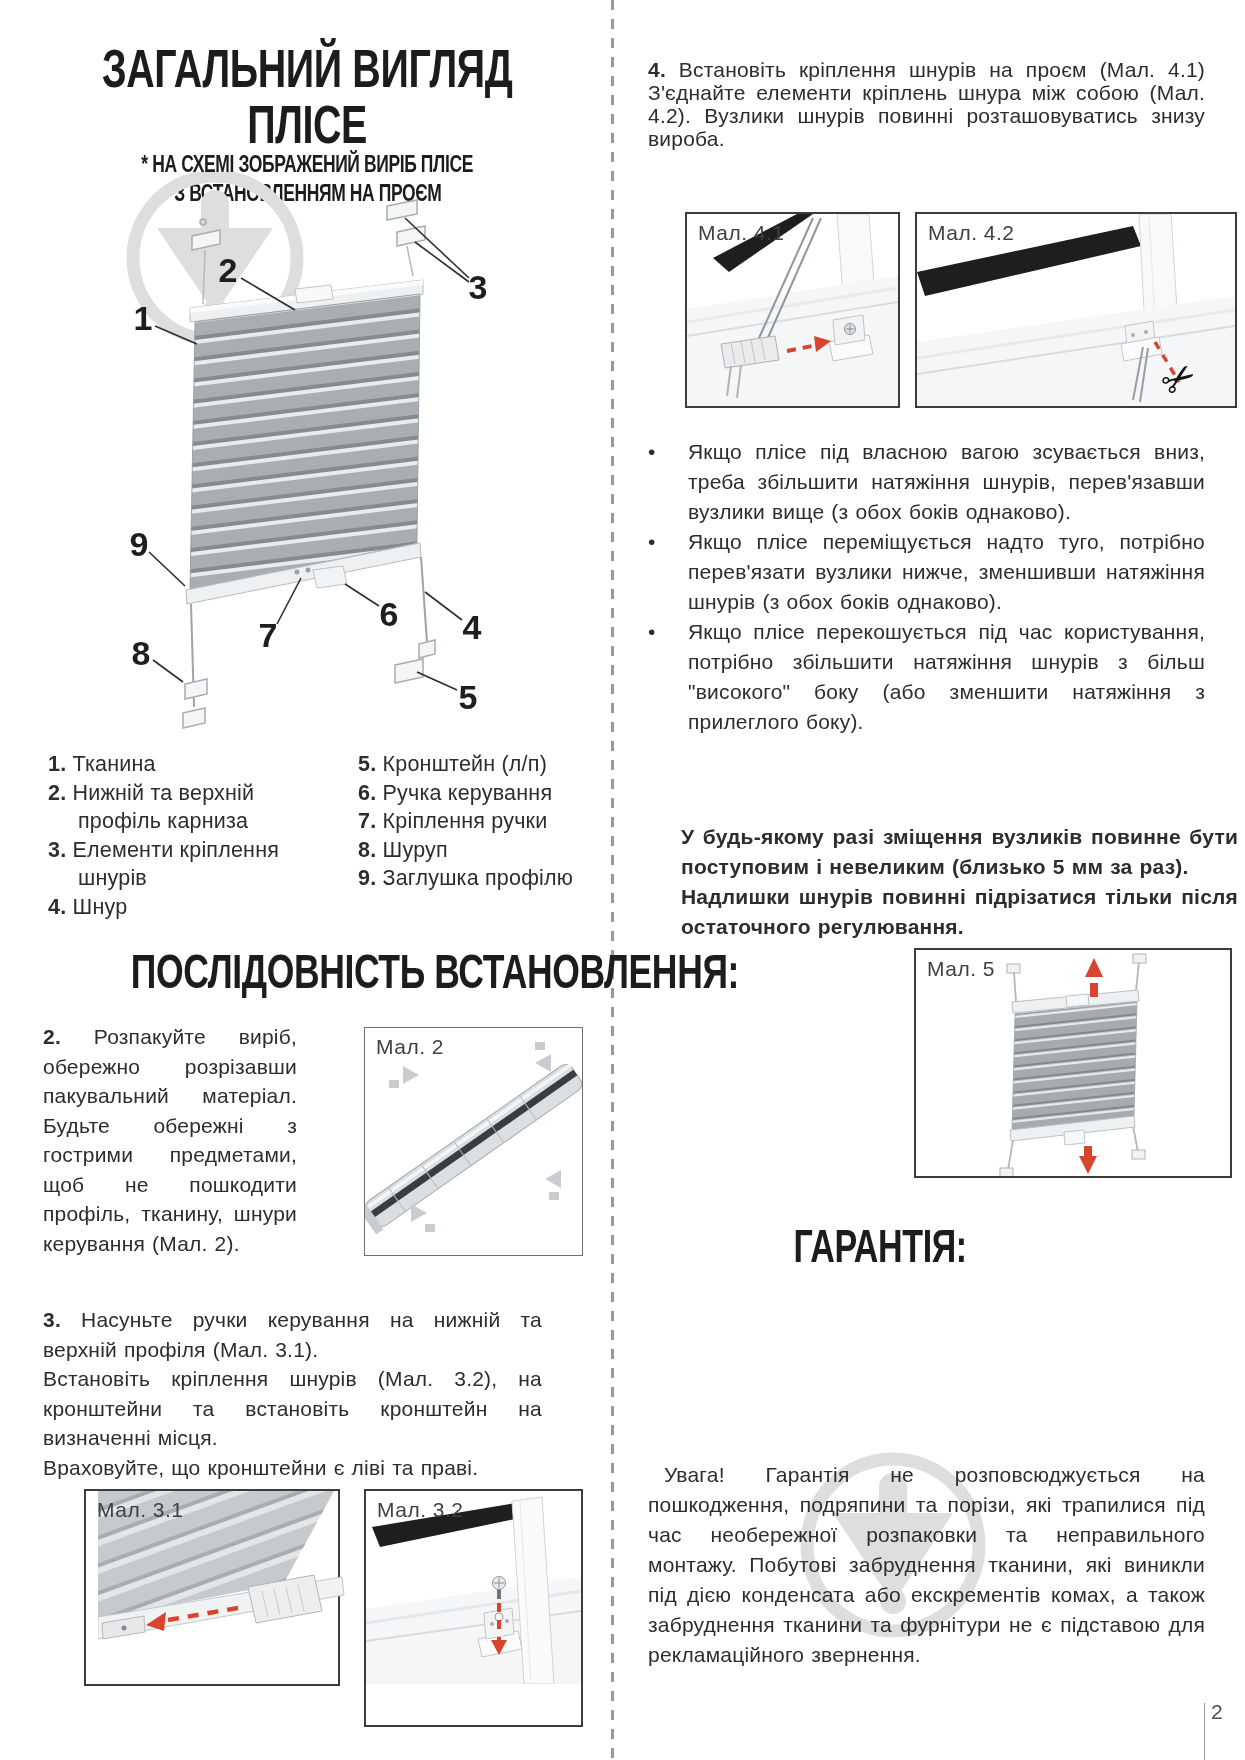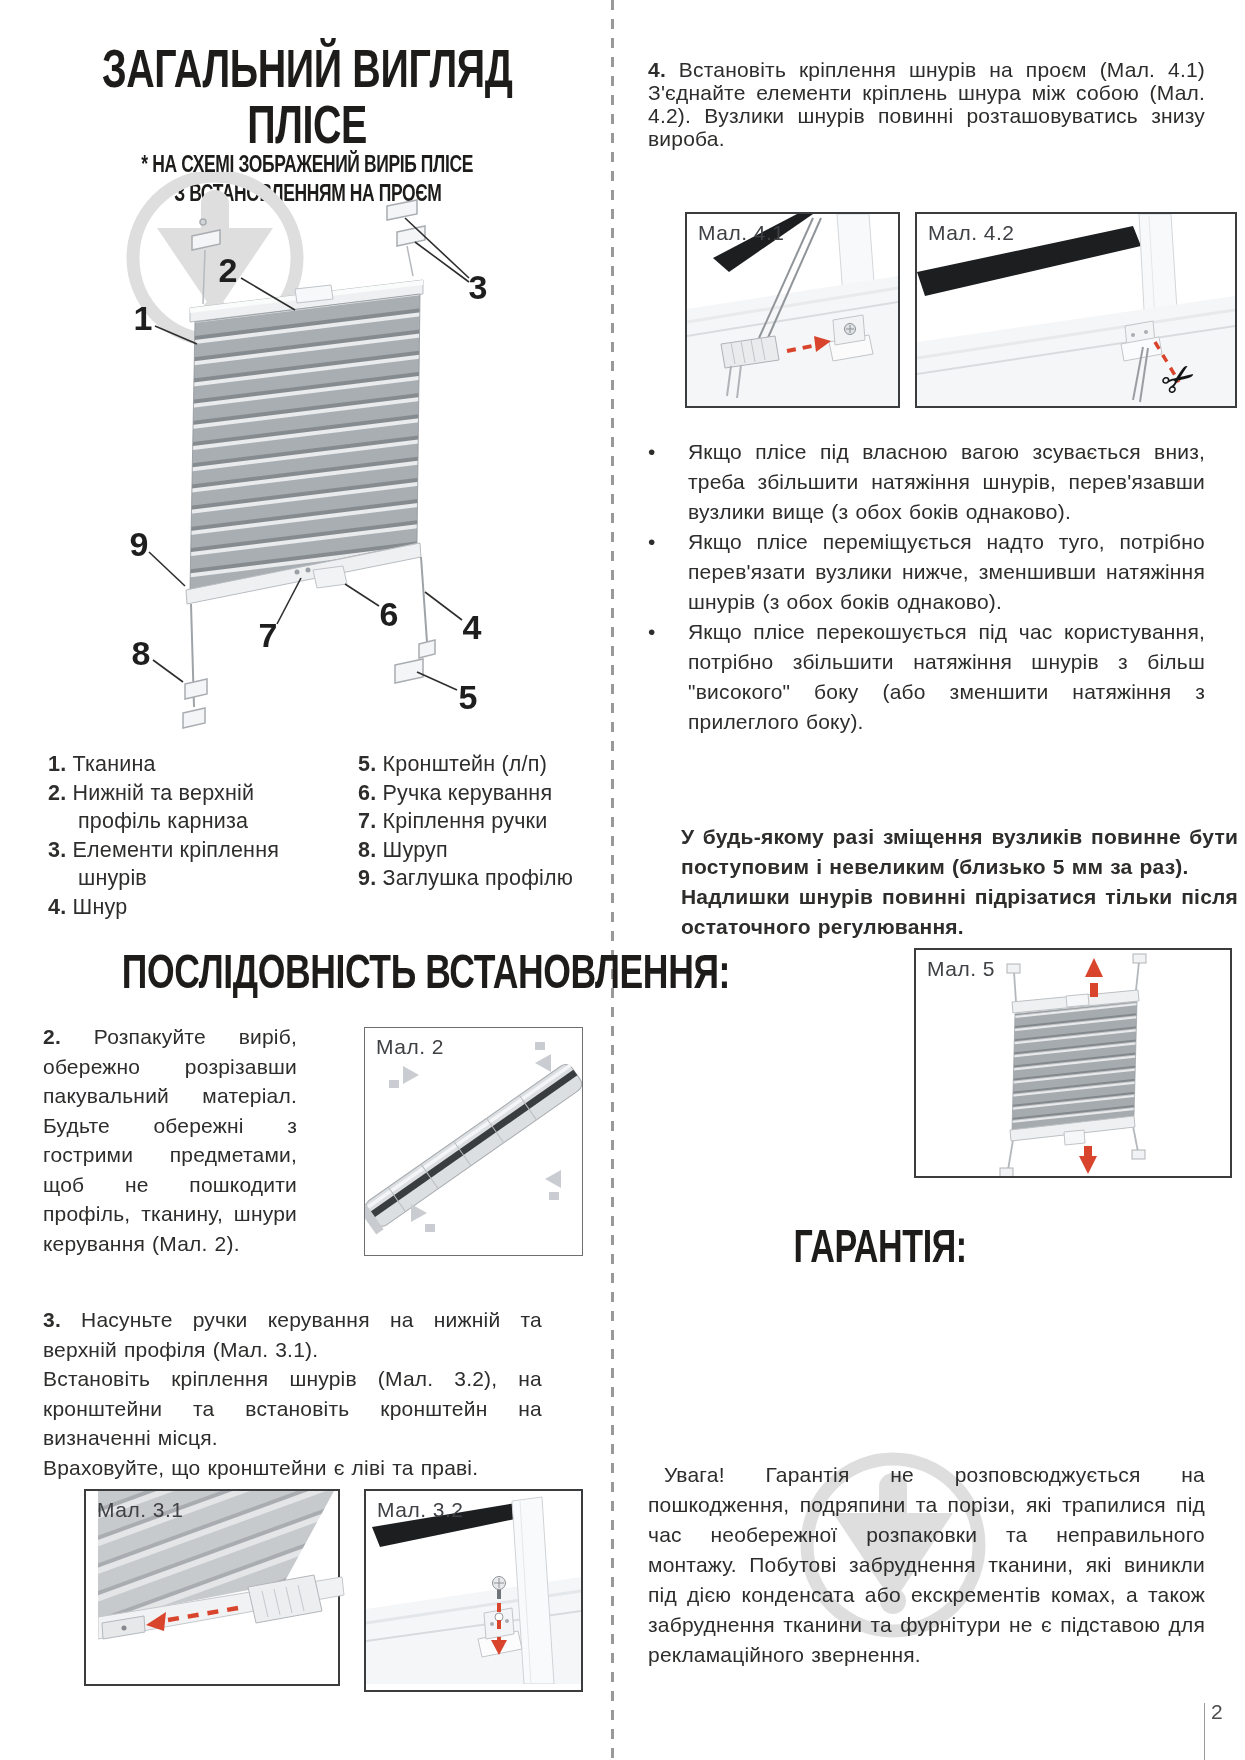--- a/index.html
+++ b/index.html
@@ -137,21 +137,21 @@
     <div class="legend-item"><span class="num">4.</span> <span>Шнур</span></div>
   </div>
   <div class="abs" style="left:358px;top:750px;width:250px;">
     <div class="legend-item"><span class="num">5.</span> <span>Кронштейн (л/п)</span></div>
     <div class="legend-item"><span class="num">6.</span> <span>Ручка керування</span></div>
     <div class="legend-item"><span class="num">7.</span> <span>Кріплення ручки</span></div>
     <div class="legend-item"><span class="num">8.</span> <span>Шуруп</span></div>
     <div class="legend-item"><span class="num">9.</span> <span>Заглушка профілю</span></div>
   </div>
 
-  <div class="abs center" style="left:15px;top:948px;width:585px;font-size:48px;line-height:48px;">
+  <div class="abs center" style="left:24px;top:948px;width:585px;font-size:48px;line-height:48px;">
     <span class="cond" style="transform:scaleX(.74);">ПОСЛІДОВНІСТЬ ВСТАНОВЛЕННЯ:</span>
   </div>
 
   <div class="abs body-txt" style="left:43px;top:1022px;width:254px;">
     <span class="num">2.</span><span> Розпакуйте виріб, обережно розрізавши пакувальний матеріал. Будьте обережні з гострими предметами, щоб не пошкодити профіль, тканину, шнури керування (Мал. 2).</span>
   </div>
 
   <div class="abs figbox thin" style="left:322px;top:1027px;width:219px;height:229px;">
     <span class="figlabel">Мал. 2</span>
     <svg width="217" height="227" viewBox="0 0 217 227">
@@ -197,21 +197,21 @@
       <line x1="176" y1="98" x2="182" y2="124" stroke="#c6c9cc"></line>
       <line x1="188" y1="96" x2="194" y2="122" stroke="#c6c9cc"></line>
       <line x1="200" y1="94" x2="206" y2="120" stroke="#c6c9cc"></line>
       <g>
         <line x1="140" y1="117" x2="70" y2="129" stroke="#d9452c" stroke-width="4.5" stroke-dasharray="11 9"></line>
         <path d="M48,134 L68,121 L66,140 Z" fill="#d9452c"></path>
       </g>
     </svg>
   </div>
 
-  <div class="abs figbox" style="left:322px;top:1489px;width:219px;height:203px;text-align:right;">
+  <div class="abs figbox" style="left:322px;top:1489px;width:219px;height:238px;text-align:right;">
     <span class="figlabel">Мал. 3.2</span>
     <svg width="215" height="193" viewBox="0 0 215 193">
       <polygon points="6,36 150,12 154,27 14,56" fill="#1c1e20"></polygon>
       <polygon points="0,118 215,86 215,193 0,193" fill="#f5f6f8"></polygon>
       <polyline points="0,132 215,100" fill="none" stroke="#e4e7e9" stroke-width="3"></polyline>
       <polyline points="0,150 215,120" fill="none" stroke="#d8dbde" stroke-width="2"></polyline>
       <polygon points="146,10 176,6 188,193 158,193" fill="#f9fafb" stroke="#d0d3d6"></polygon>
       <line x1="154" y1="10" x2="165" y2="193" stroke="#e5e8ea"></line>
       <polygon points="112,148 152,140 156,158 116,166" fill="#fcfcfd" stroke="#c3c6c9"></polygon>
       <polygon points="118,122 146,117 148,143 120,148" fill="#f3f4f6" stroke="#c3c6c9"></polygon>

